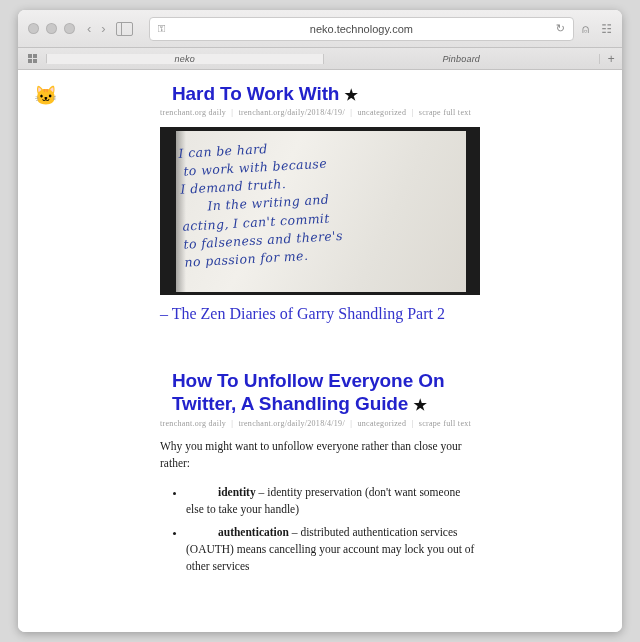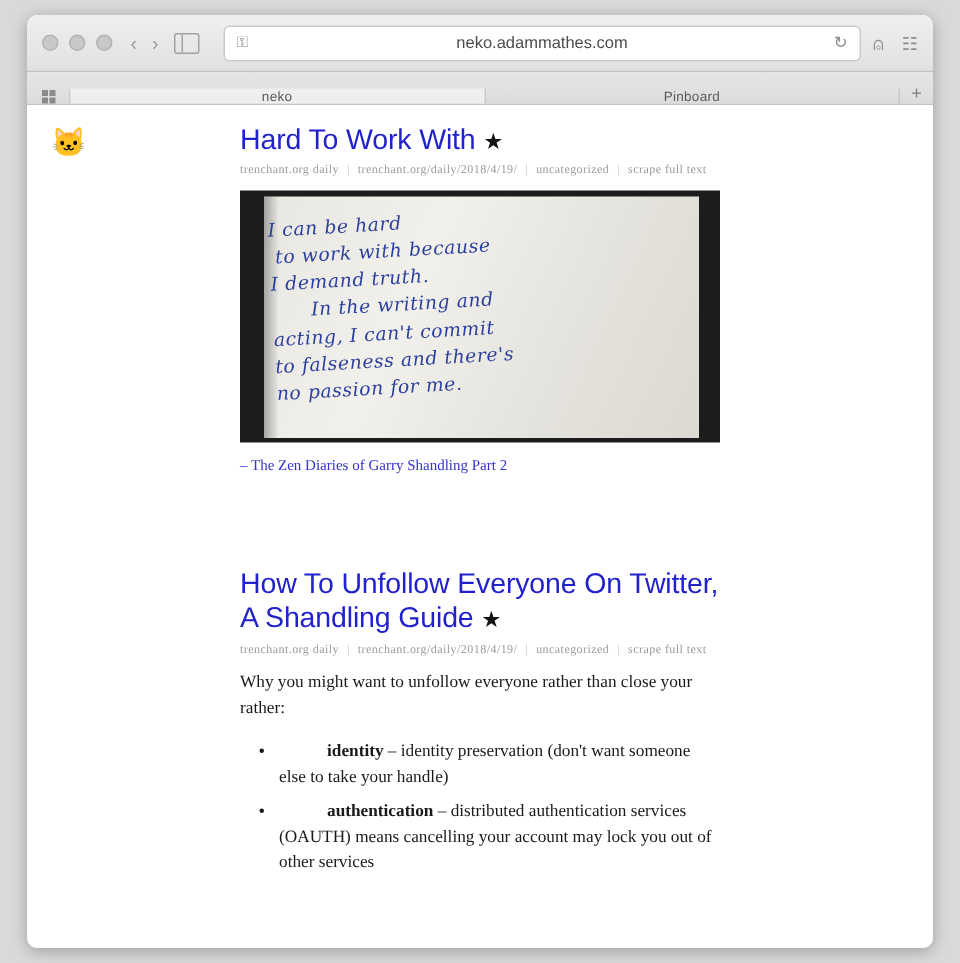--- a/index.html
+++ b/index.html
@@ -109,24 +109,25 @@
     gap: 12px;
     color: #8f8f8f;
     font-size: 12px;
   }
   
   .tabbar {
     height: 21px;
     background: linear-gradient(#e7e6e6, #dddcdc);
     border-bottom: 1px solid #c3c2c2;
     display: flex;
-    align-items: flex-end;
+    align-items: center;
     font-size: 9px;
     color: #5a5a5a;
     flex: 0 0 auto;
+    font-style: italic;
   }
   .tab-grid {
     width: 28px;
     display: flex;
     align-items: center;
     justify-content: center;
     border-right: 1px solid #c8c7c7;
   }
   .grid-icon {
     display: grid;
@@ -177,22 +178,22 @@
     margin: 0 auto;
     width: 320px;
     padding-top: 12px;
     box-sizing: border-box;
   }
   h1.post-title {
     font-family: "Liberation Sans", sans-serif;
     font-size: 19px;
     line-height: 1.22;
     color: #2222cc;
-    font-weight: normal;
-    margin: 0 0 3px 0;
+    font-weight: bold;
+    margin: 0 0 3px 12px;
     letter-spacing: -0.1px;
   }
   h1.post-title .star {
     color: #111111;
     font-size: 15px;
   }
   .meta {
     font-family: "Liberation Serif", serif;
     font-size: 8px;
     color: #9b9b9b;
@@ -234,23 +235,23 @@
     font-size: 12.5px;
     line-height: 1.45;
     color: #2a3f9e;
     transform: rotate(-3.2deg);
     letter-spacing: 0.4px;
   }
   .photo .hand .l2 { padding-left: 4px; }
   .photo .hand .indent { padding-left: 26px; }
   .caption {
     font-family: "Liberation Serif", serif;
-    font-size: 10px;
+    font-size: 16px;
     color: #3333cc;
-    margin-bottom: 62px;
+    margin-bottom: 46px;
   }
   .body-p {
     font-family: "Liberation Serif", serif;
     font-size: 11.5px;
     line-height: 1.5;
     color: #1a1a1a;
     margin: 0 0 12px 0;
   }
   ul.reasons {
     font-family: "Liberation Serif", serif;
@@ -274,21 +275,21 @@
       <span class="dot"></span>
       <span class="dot"></span>
     </div>
     <div class="nav-btns">
       <span>‹</span>
       <span>›</span>
     </div>
     <div class="sidebar-toggle"></div>
     <div class="urlbar">
       <span class="lock">⚿</span>
-      <span>neko.adammathes.com</span>
+      <span>neko.technology.com</span>
       <span class="reload">↻</span>
     </div>
     <div class="toolbar-right">
       <span>⍝</span>
       <span>☷</span>
     </div>
   </div>
 
   <div class="tabbar">
     <div class="tab-grid">

